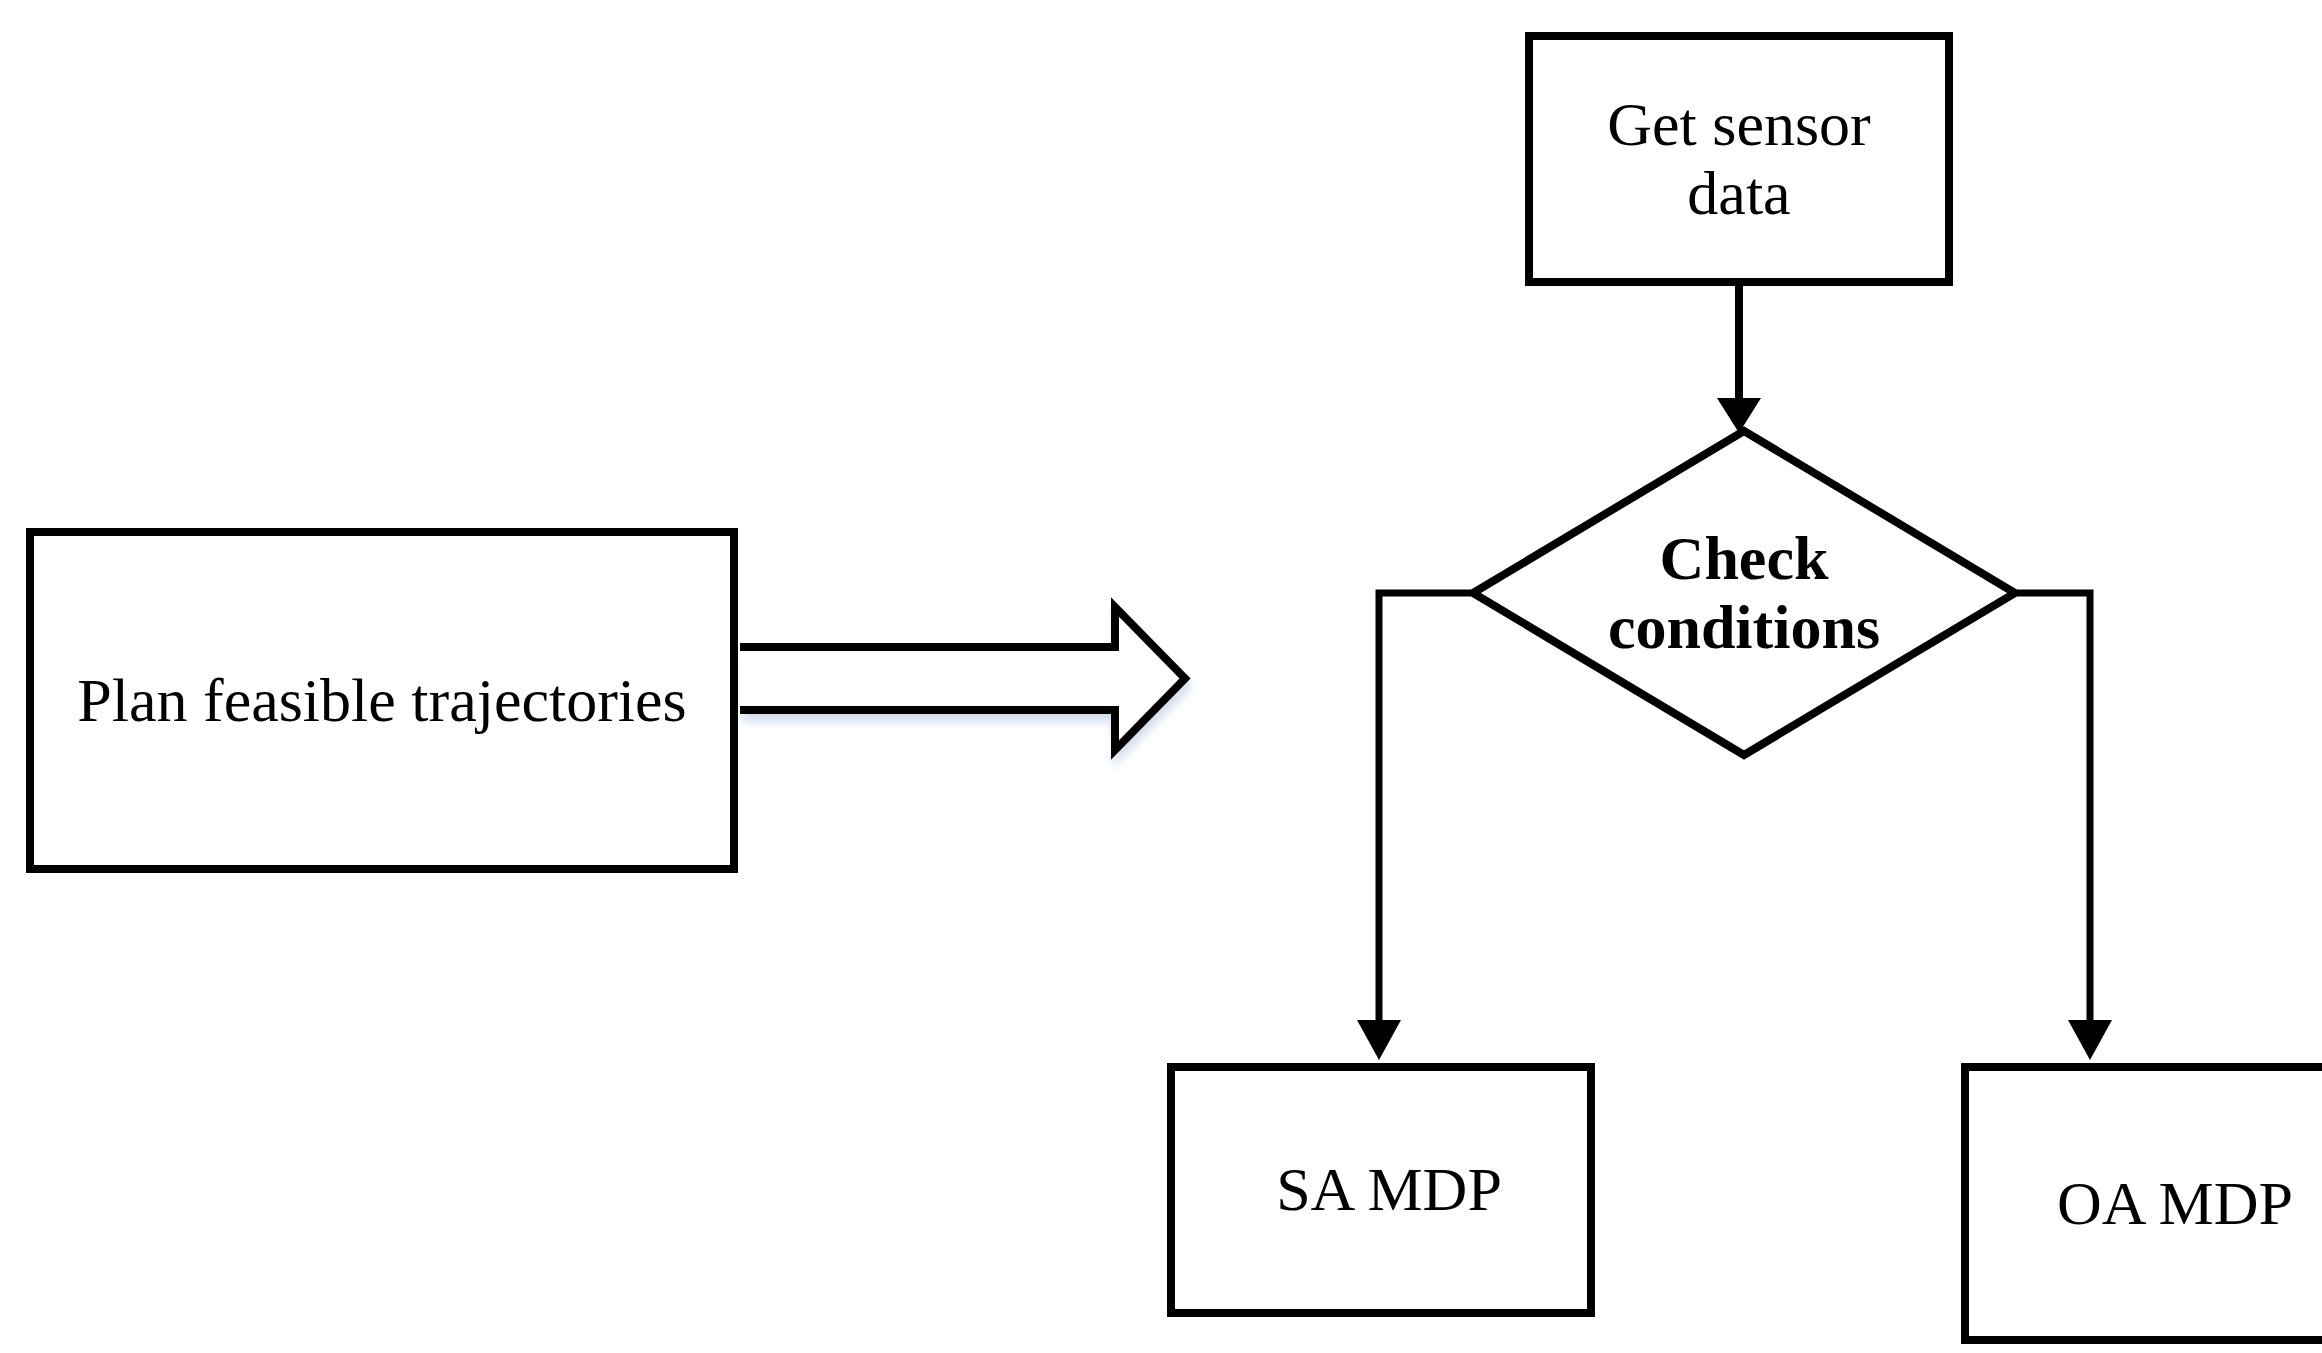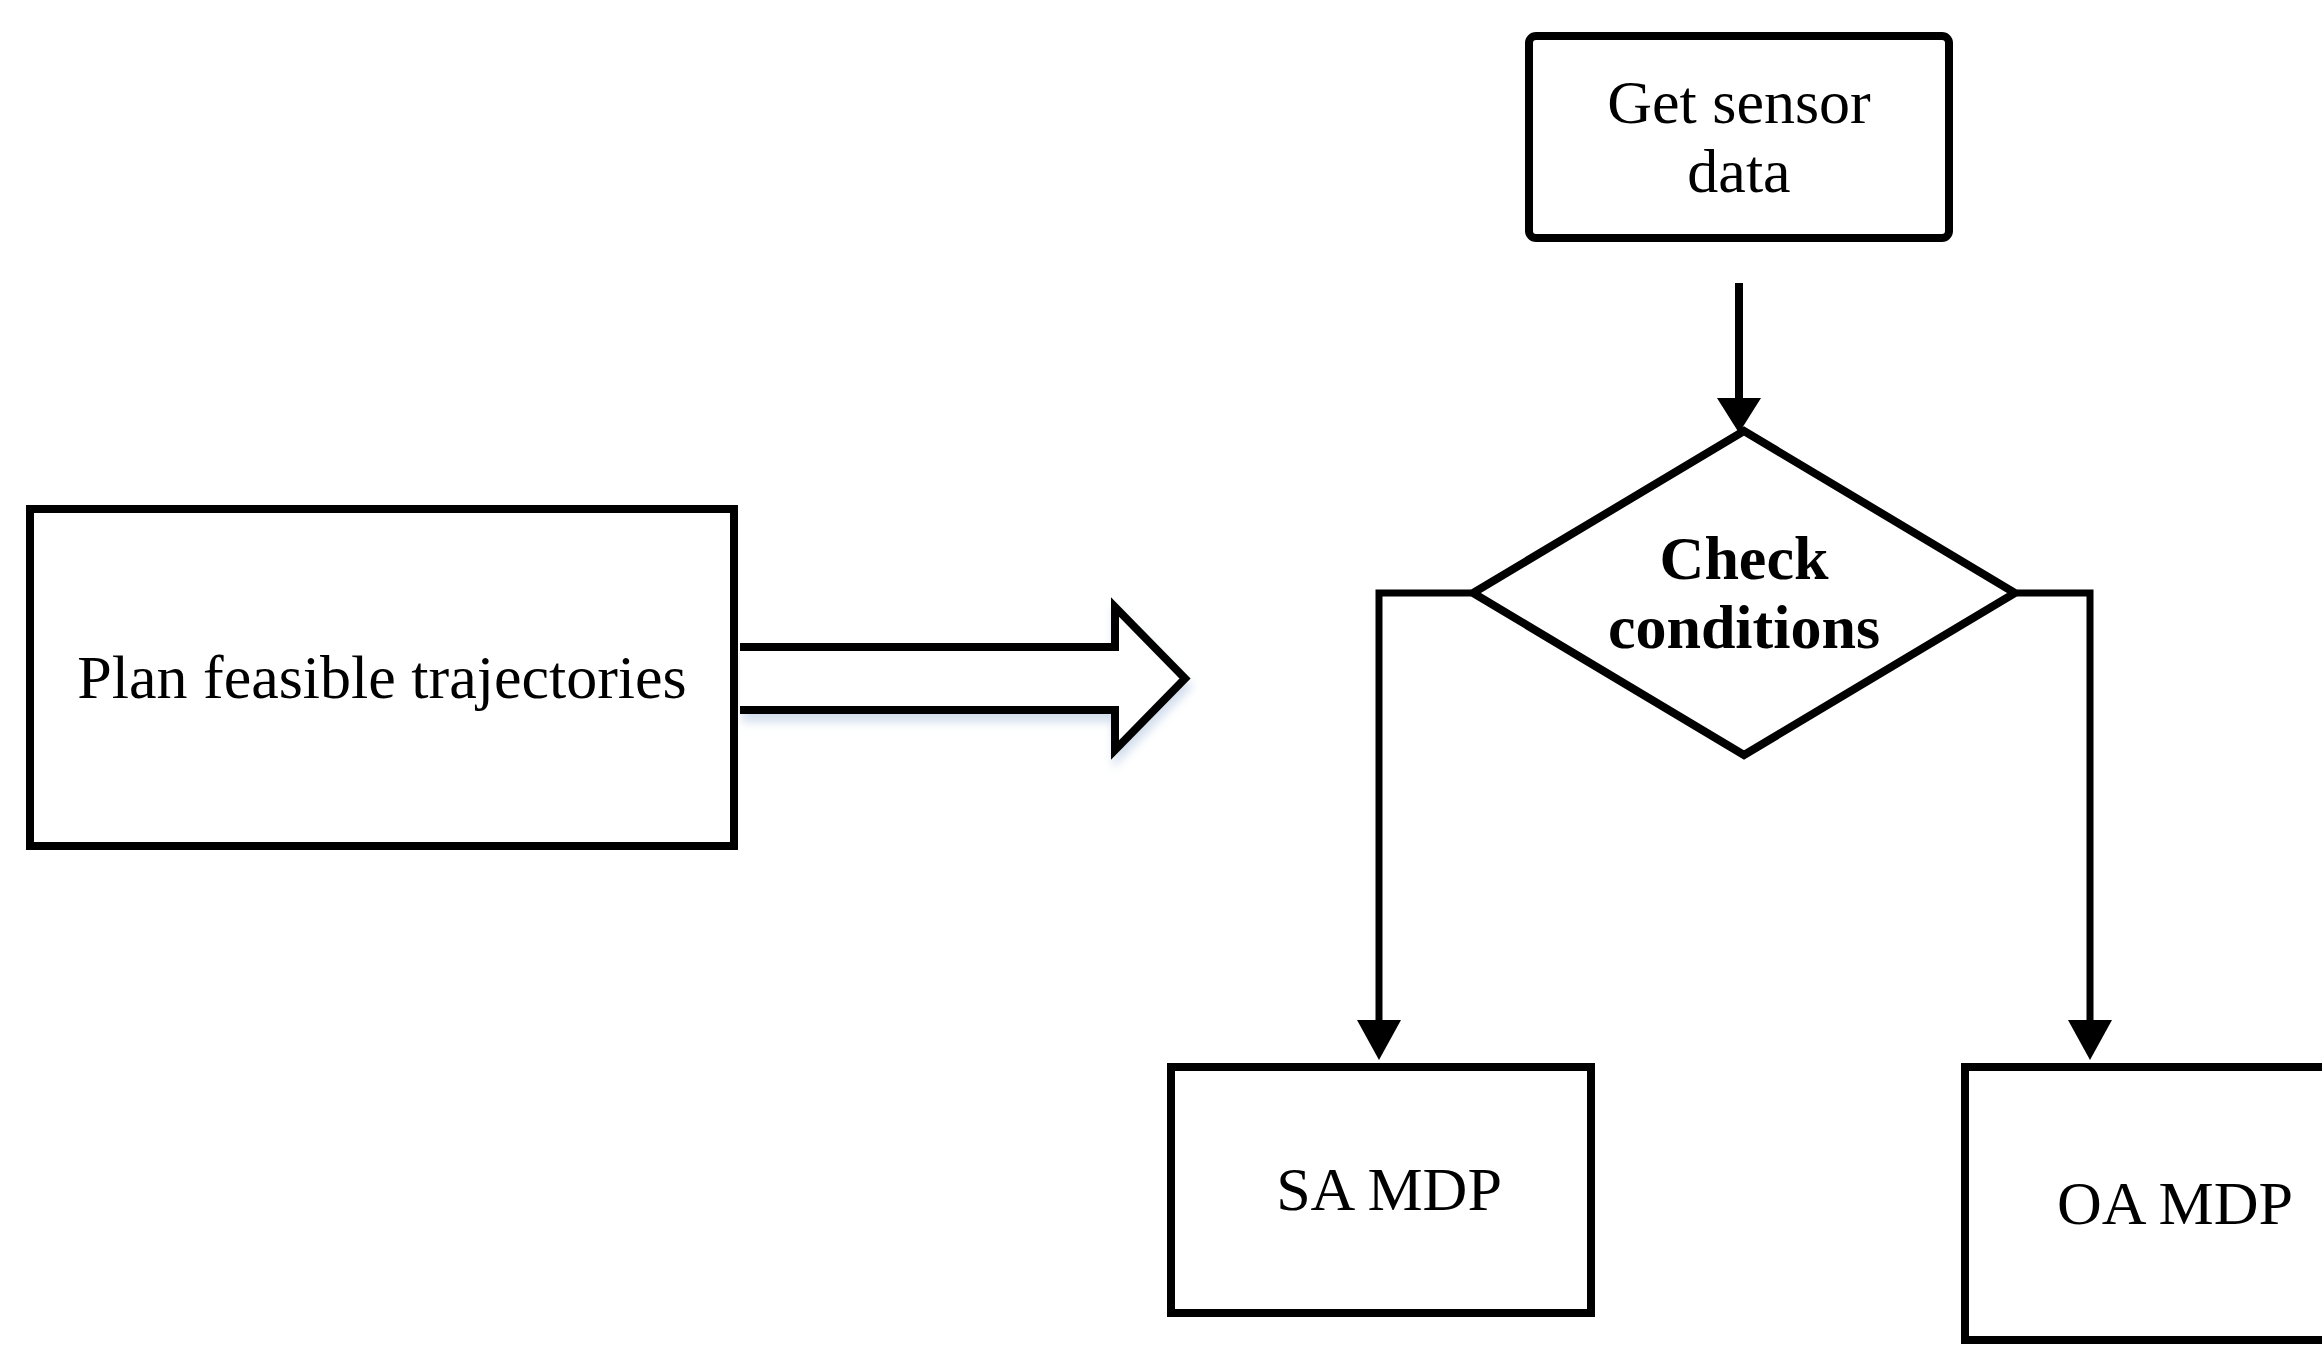--- a/index.html
+++ b/index.html
@@ -49,22 +49,22 @@
     pointer-events: none;
     font-weight: bold;
   }
   .nowrap { white-space: nowrap; }
   .wrap-narrow   { max-width: 330px; }
   .wrap-medium   { max-width: 410px; }
   .block-arrow-shape {
     filter: drop-shadow(2px 8px 5px rgba(187, 204, 228, 0.65));
   }
   
-  .node-plan       { left: 26px;   top: 505px;  width: 712px; height: 345px; }
-  .node-get-sensor { left: 1525px; top: 32px;   width: 428px; height: 210px; border-radius: 11px; }
+  .node-plan       { left: 26px;   top: 528px;  width: 712px; height: 345px; }
+  .node-get-sensor { left: 1525px; top: 32px;   width: 428px; height: 254px; }
   .node-sa-mdp     { left: 1167px; top: 1063px; width: 428px; height: 254px; padding-left: 16px; }
   .node-oa-mdp     { left: 1961px; top: 1063px; width: 428px; height: 281px; }
   .diamond-label-box { left: 1473px; top: 431px; width: 542px; height: 324px; }
 </style>
 </head>
 <body>
 
 <div class="canvas">
 
   <svg class="connector-layer" viewBox="0 0 2322 1353" xmlns="http://www.w3.org/2000/svg">

